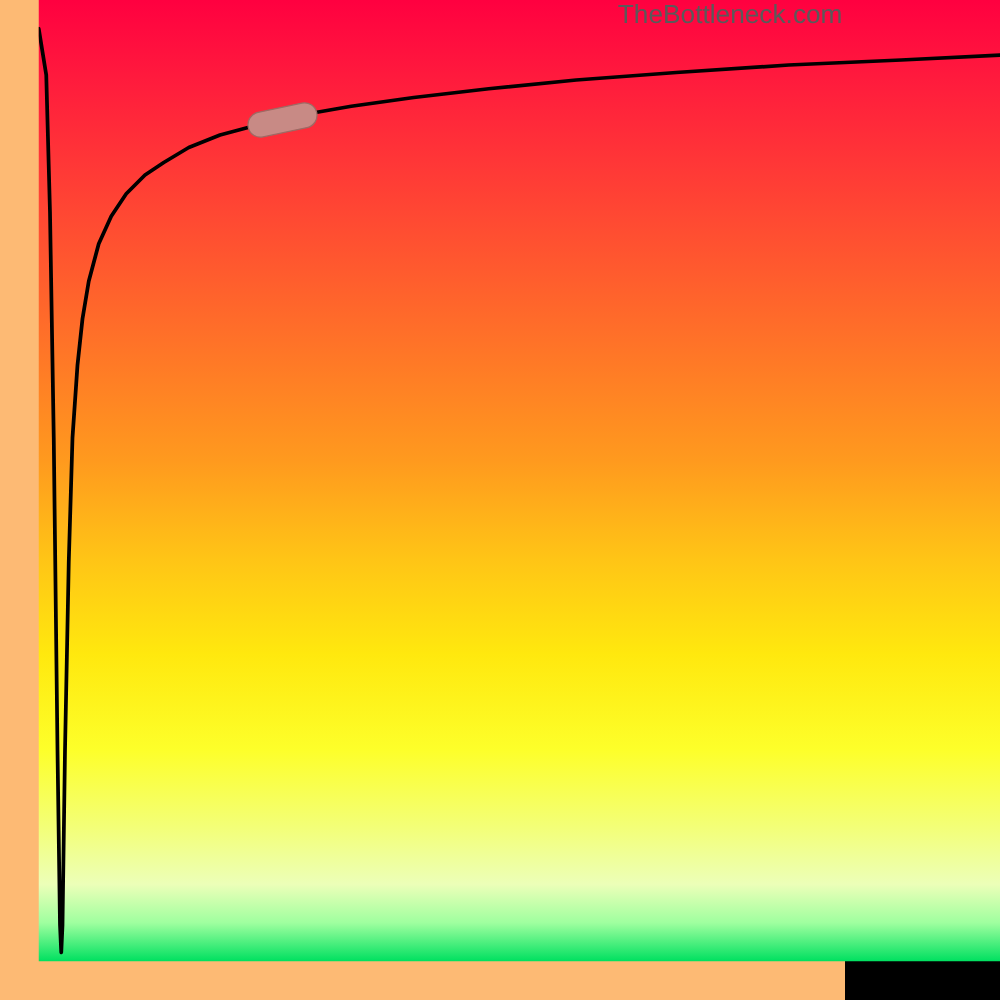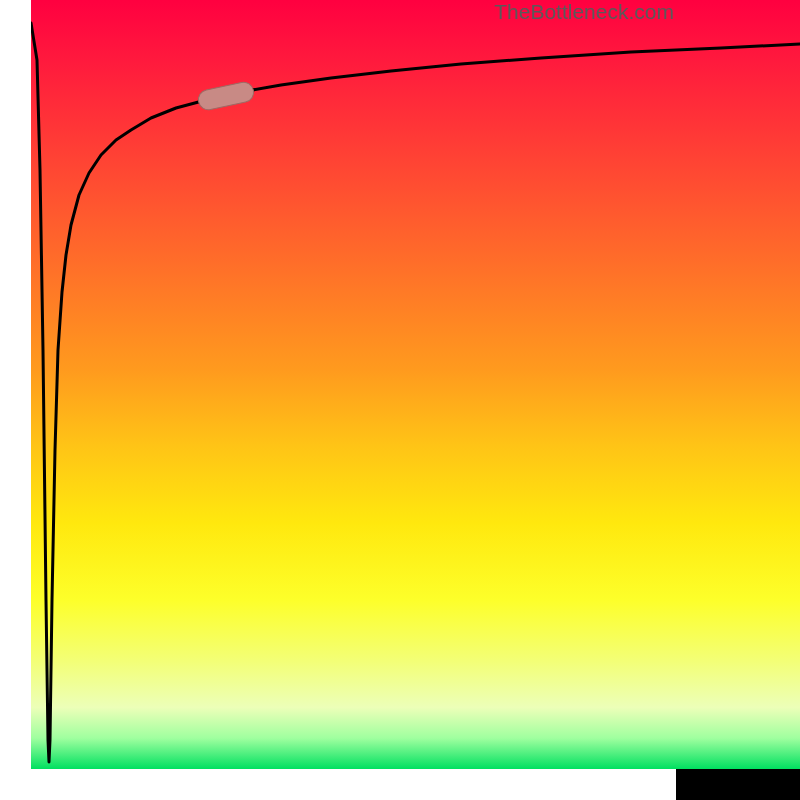--- a/index.html
+++ b/index.html
@@ -8,21 +8,21 @@
     width: 800px;
     height: 800px;
     overflow: hidden;
     background: #000;
     font-family: Arial, Helvetica, sans-serif;
   }
   .stage {
     position: relative;
     width: 676px;
     height: 800px;
-    background: #ffffff;
+    background: #fdba74;
   }
   .plot-area {
     position: absolute;
     left: 31px;
     top: 0px;
     width: 769px;
     height: 769px;
     
     background: linear-gradient(
       to bottom,

